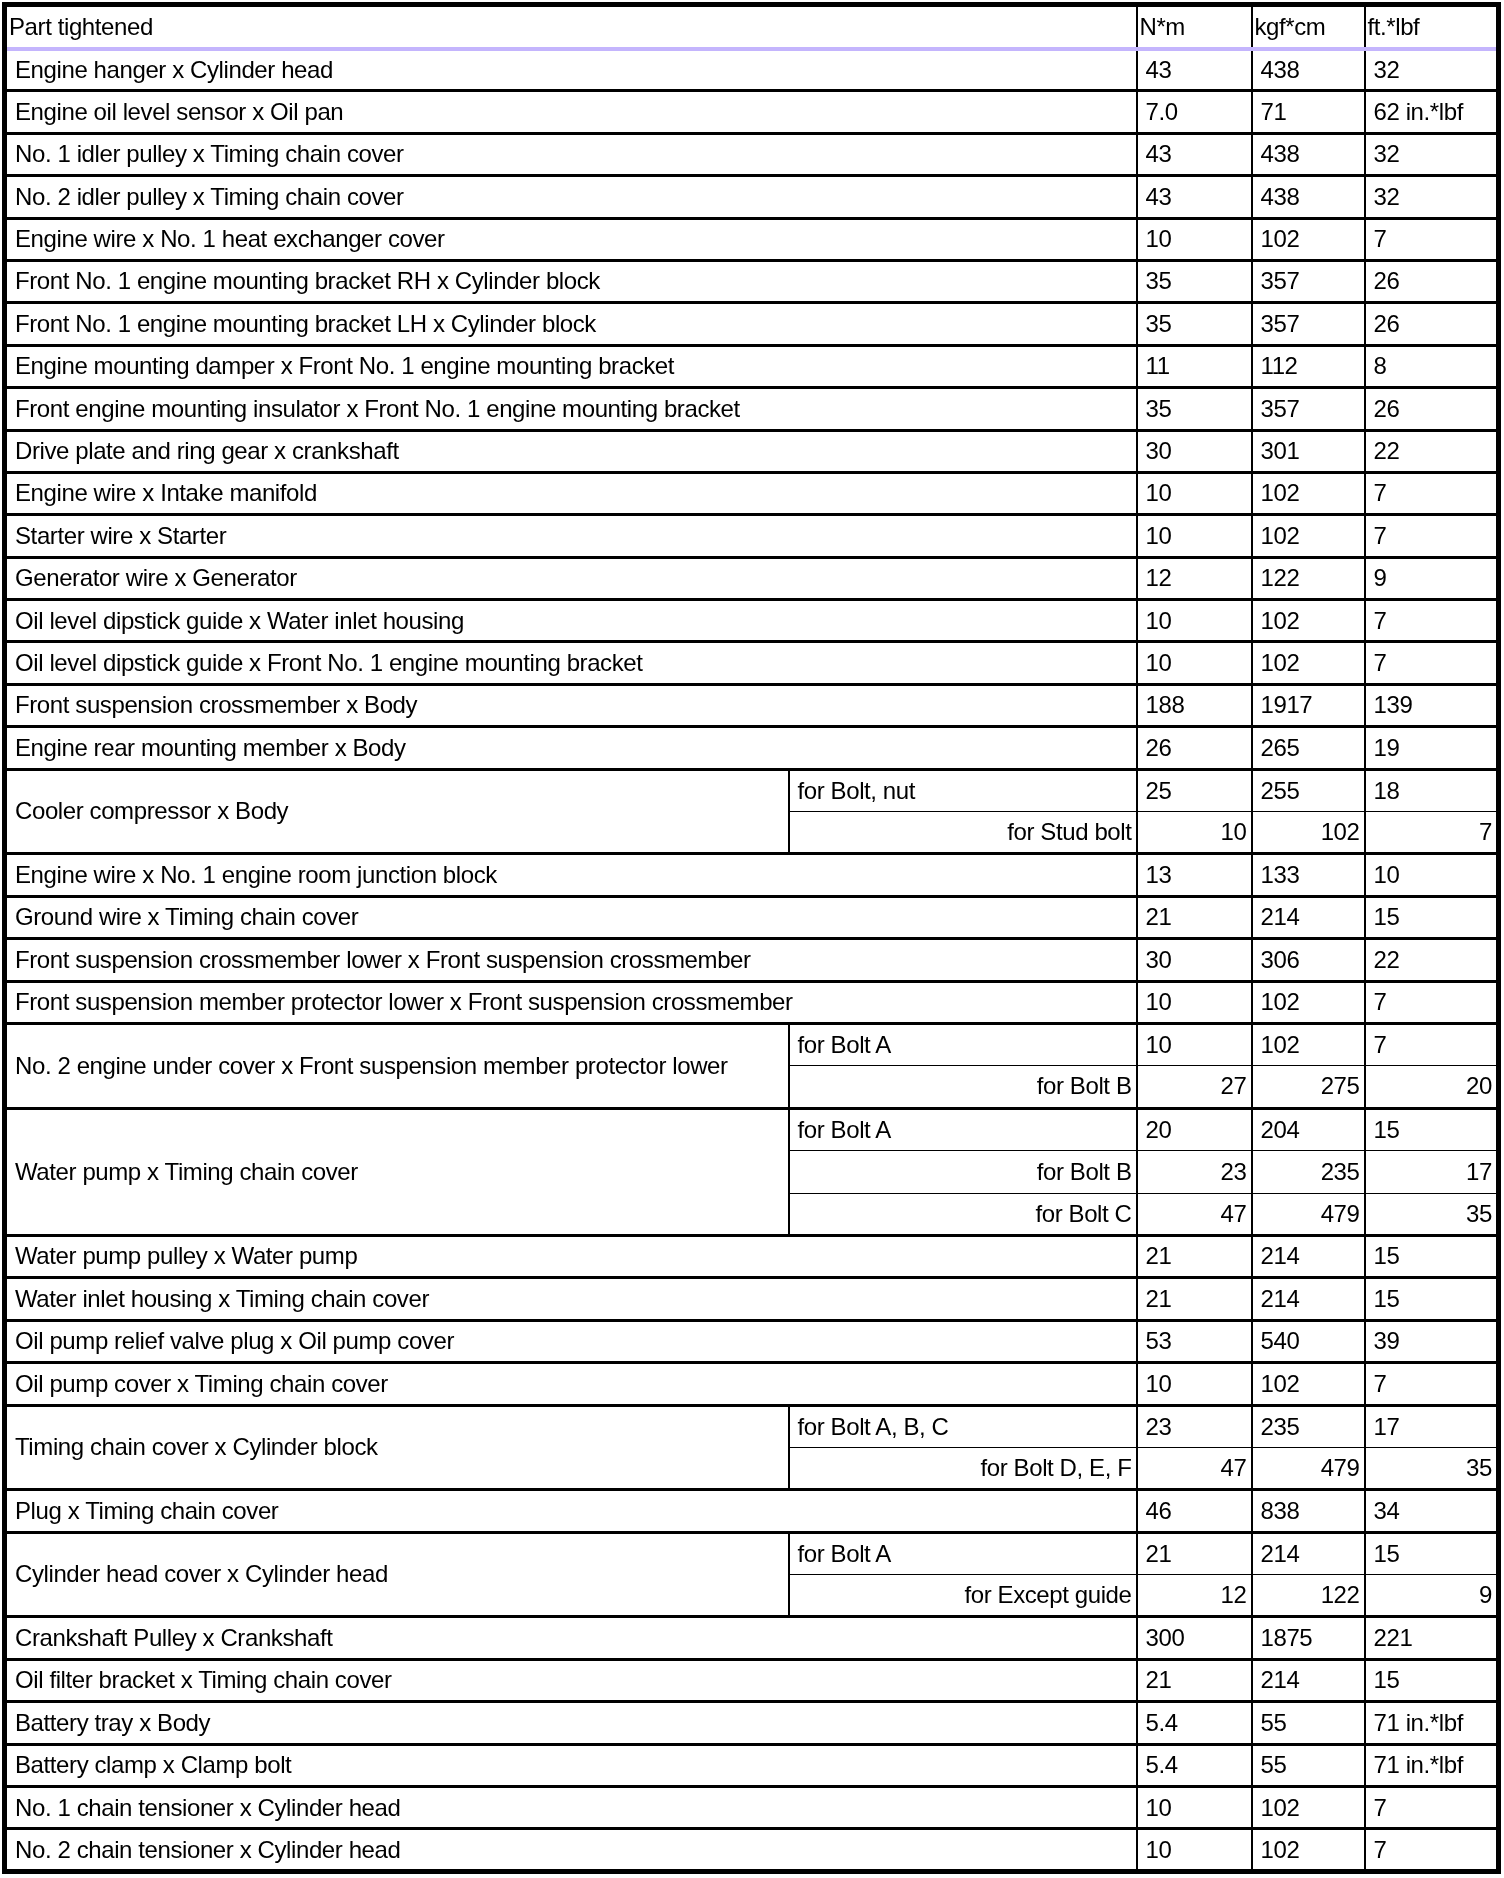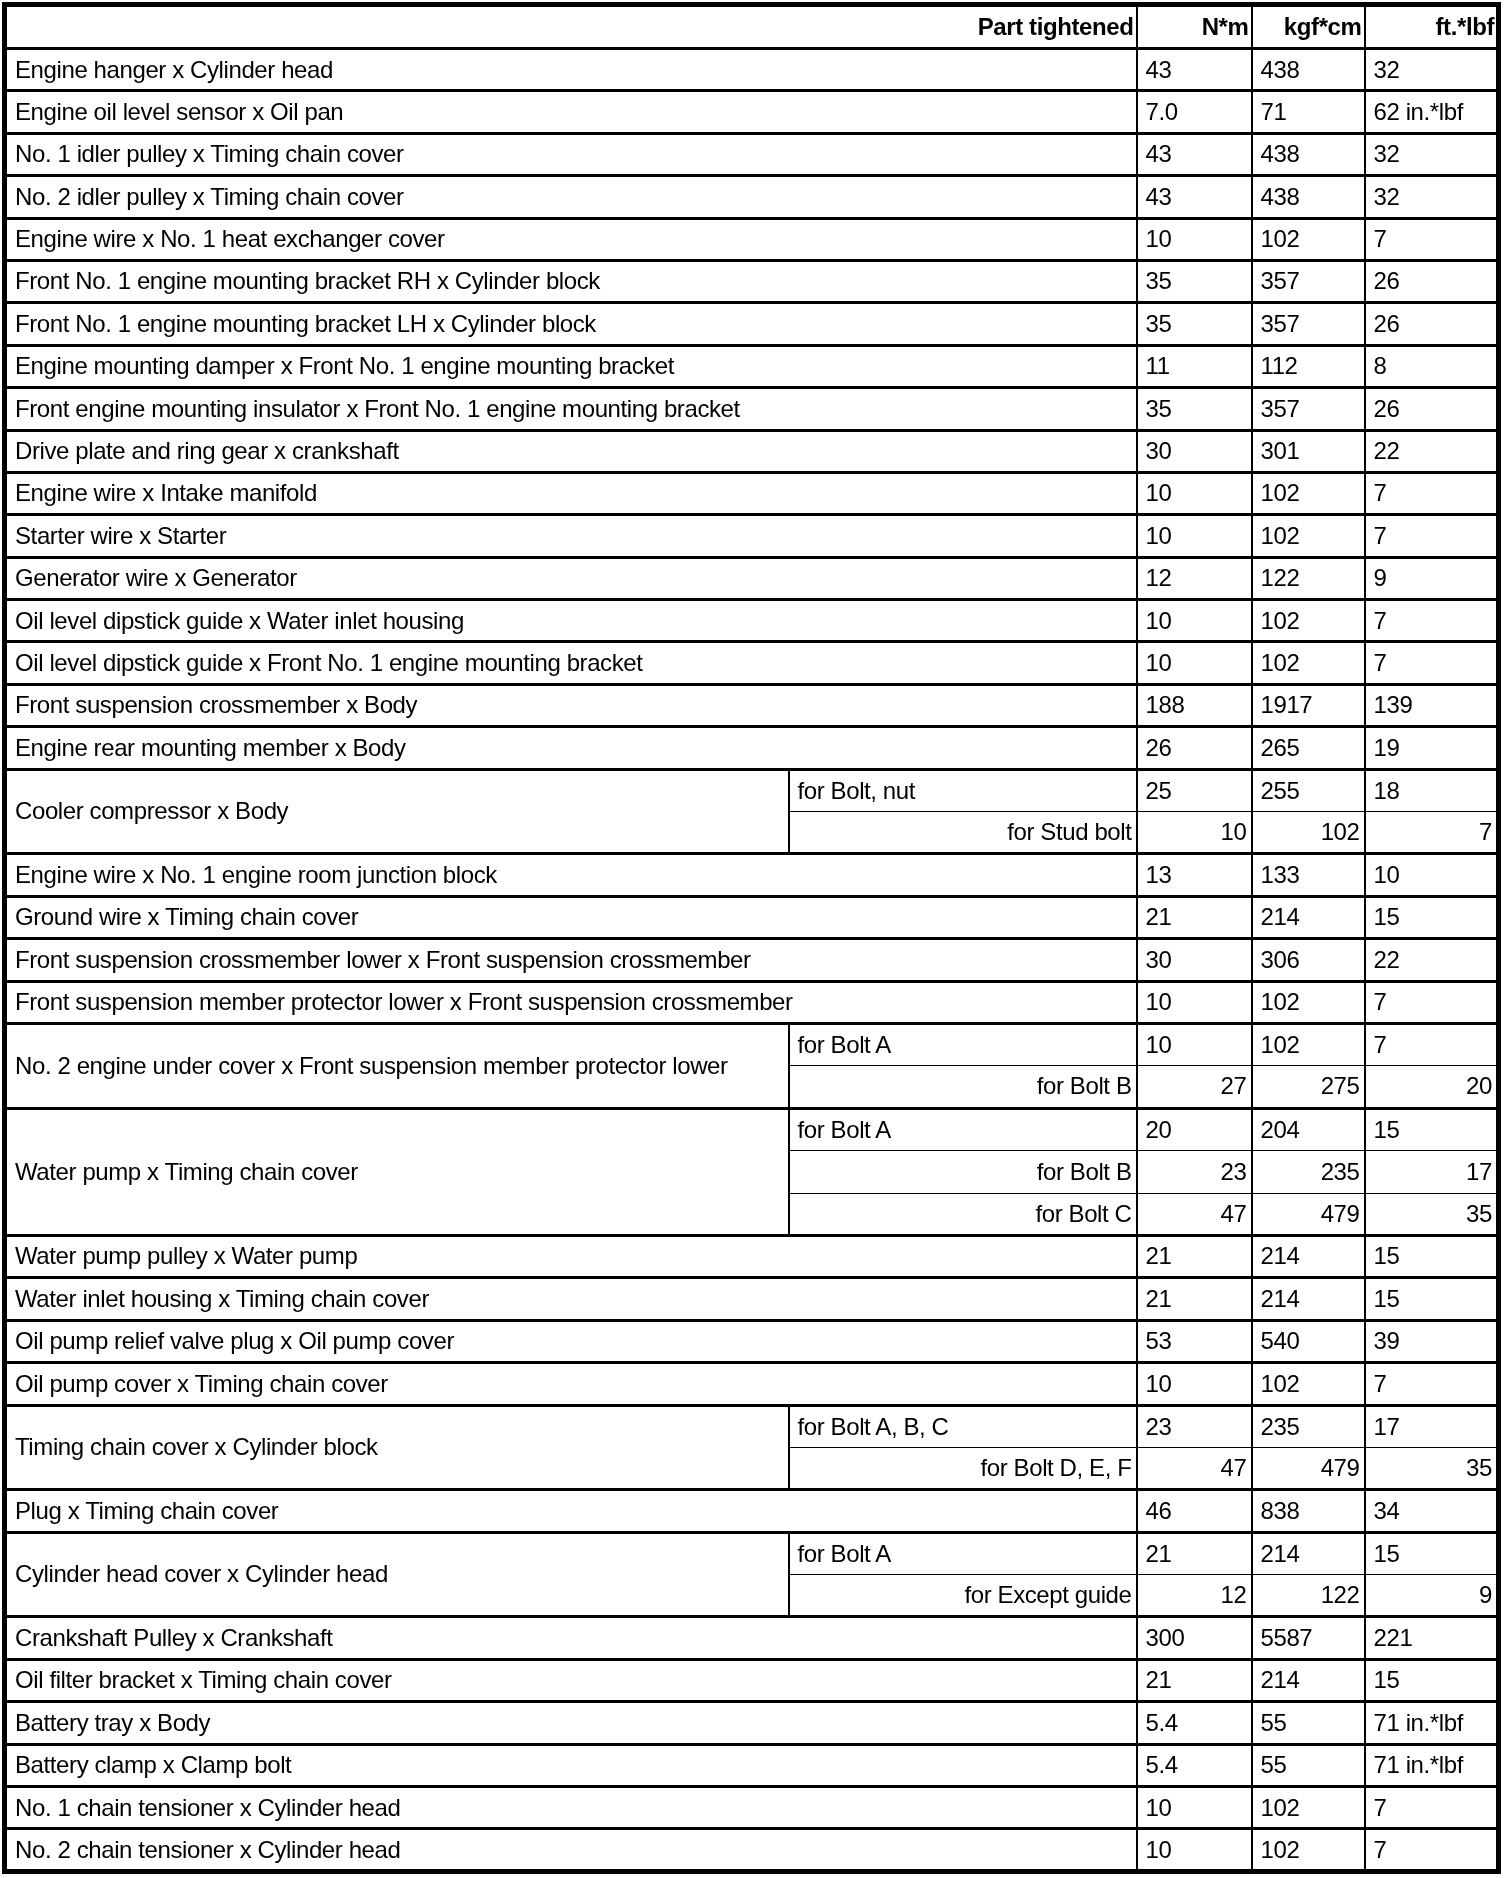--- a/index.html
+++ b/index.html
@@ -30,23 +30,23 @@
     font-size: 24px;
     letter-spacing: -0.4px;
     line-height: 1.1;
     padding: 0 4px 0 8px;
     vertical-align: middle;
     text-align: left;
     overflow: hidden;
     white-space: nowrap;
   }
   thead th {
-    font-weight: bold;
-    text-align: right;
-    border-bottom: 1px solid #c4b5fd;
+    font-weight: normal;
+    text-align: left;
+    border-bottom: 4px solid #c4b5fd;
     height: 44px;
     padding: 0 2px;
   }
   tbody tr { height: 42px; }
   tbody td {
     border-top-width: 3px;
     border-bottom-width: 3px;
     font-weight: normal;
   }
   tbody td.thin-b { border-bottom-width: 1px; margin-left: 48px; }
@@ -295,21 +295,21 @@
       </tr>
       <tr>
         <td class="thin-t">for Except guide</td>
         <td class="thin-t">12</td>
         <td class="thin-t">122</td>
         <td class="thin-t">9</td>
       </tr>
       <tr>
         <td colspan="2">Crankshaft Pulley x Crankshaft</td>
         <td>300</td>
-        <td>5587</td>
+        <td>1875</td>
         <td>221</td>
       </tr>
       <tr>
         <td colspan="2">Oil filter bracket x Timing chain cover</td>
         <td>21</td>
         <td>214</td>
         <td>15</td>
       </tr>
       <tr>
         <td colspan="2">Battery tray x Body</td>

